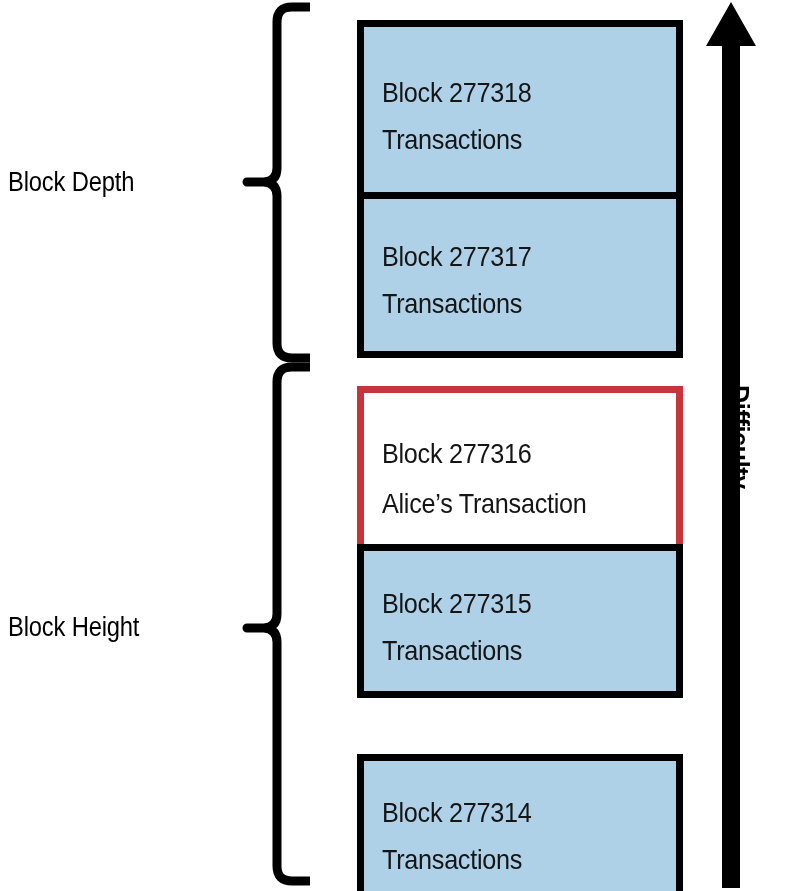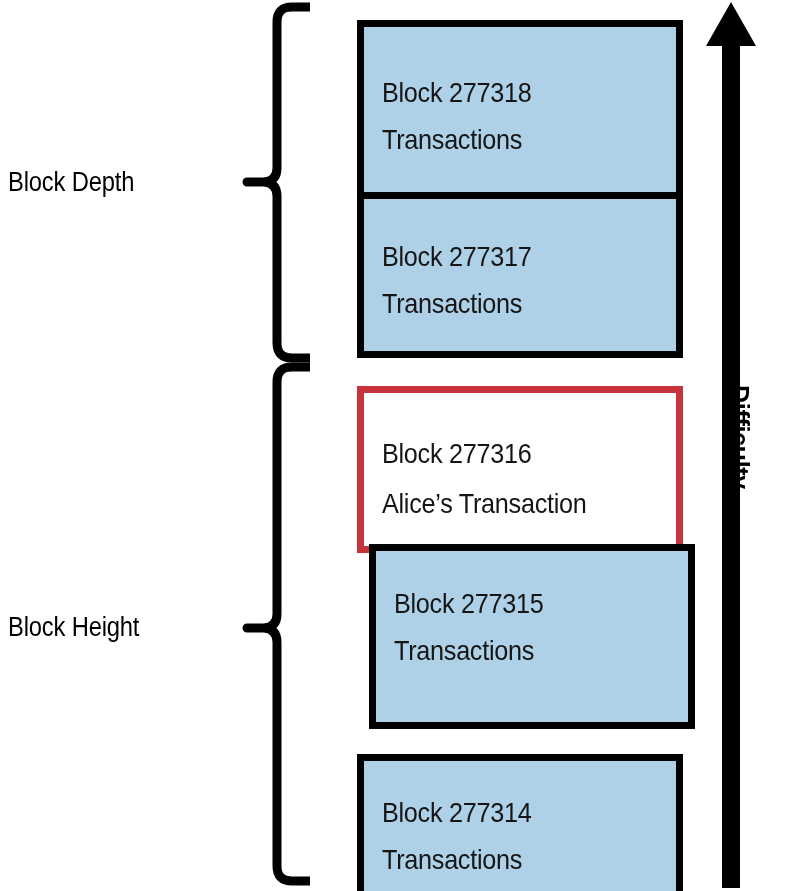--- a/index.html
+++ b/index.html
@@ -66,21 +66,21 @@
     white-space: nowrap;
     transform: scaleX(0.9);
     transform-origin: left center;
     line-height: 1;
   }
 
   
   #block-277318 { top: 20px;  height: 192px; padding-left: 24px; }
   #block-277317 { top: 192px; height: 166px; padding-left: 32px; }
   #block-277316 { top: 386px; height: 167px; }
-  #block-277315 { top: 544px; height: 185px; margin-left: 12px; }
+  #block-277315 { top: 544px; height: 154px; }
   #block-277314 { top: 754px; height: 205px; }
 
   
   #block-277318 .line-1 { top: 52px; }
   #block-277318 .line-2 { top: 99px; }
   #block-277317 .line-1 { top: 44px; }
   #block-277317 .line-2 { top: 91px; }
   #block-277316 .line-1 { top: 47px; }
   #block-277316 .line-2 { top: 97px; }
   #block-277315 .line-1 { top: 39px; }

